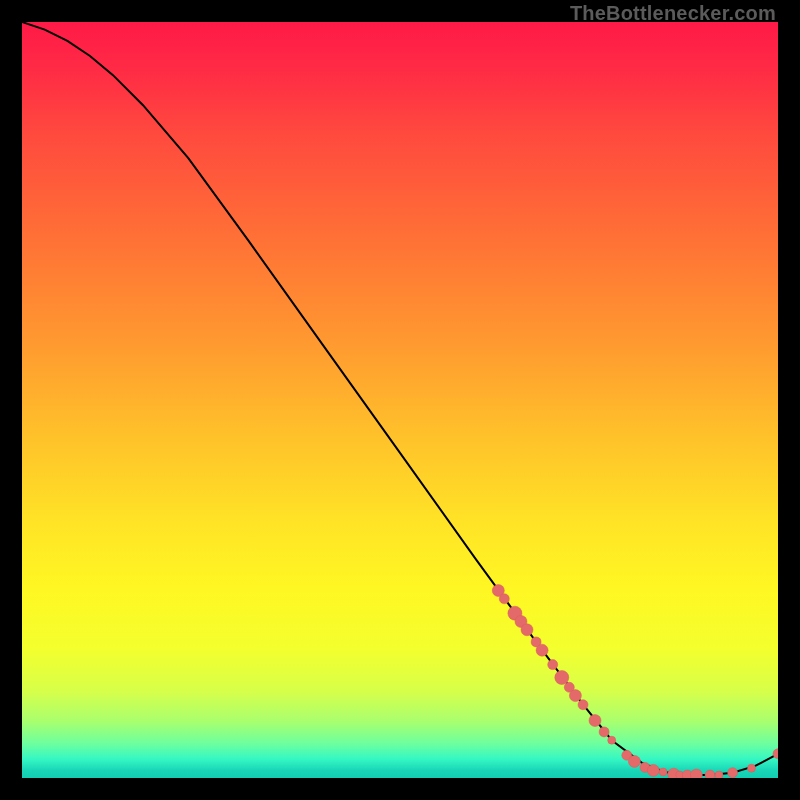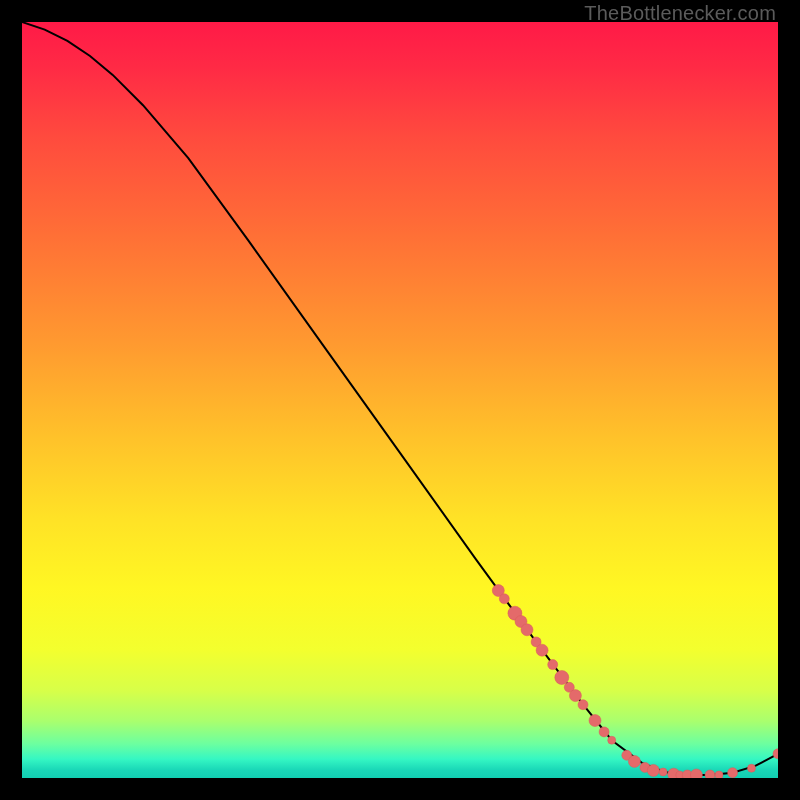--- a/index.html
+++ b/index.html
@@ -26,21 +26,21 @@
     width: 756px;
     height: 756px;
   }
   .watermark {
     position: absolute;
     top: 2px;
     right: 24px;
     color: #5b5b5b;
     font-size: 20px;
     letter-spacing: 0.2px;
-    font-weight: 400;
+    font-weight: 700;
   }
 </style>
 </head>
 <body>
 
 <div class="watermark">TheBottlenecker.com</div>
 
 <div class="frame">
   <svg class="plot" viewBox="0 0 756 756" preserveAspectRatio="none">
     <defs>

